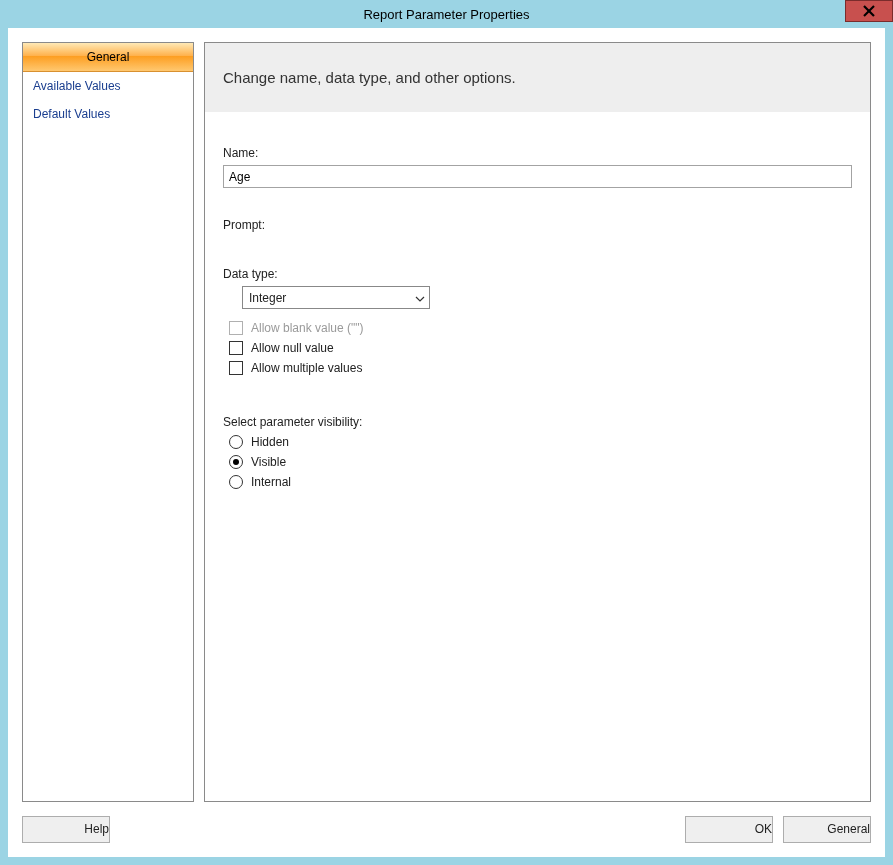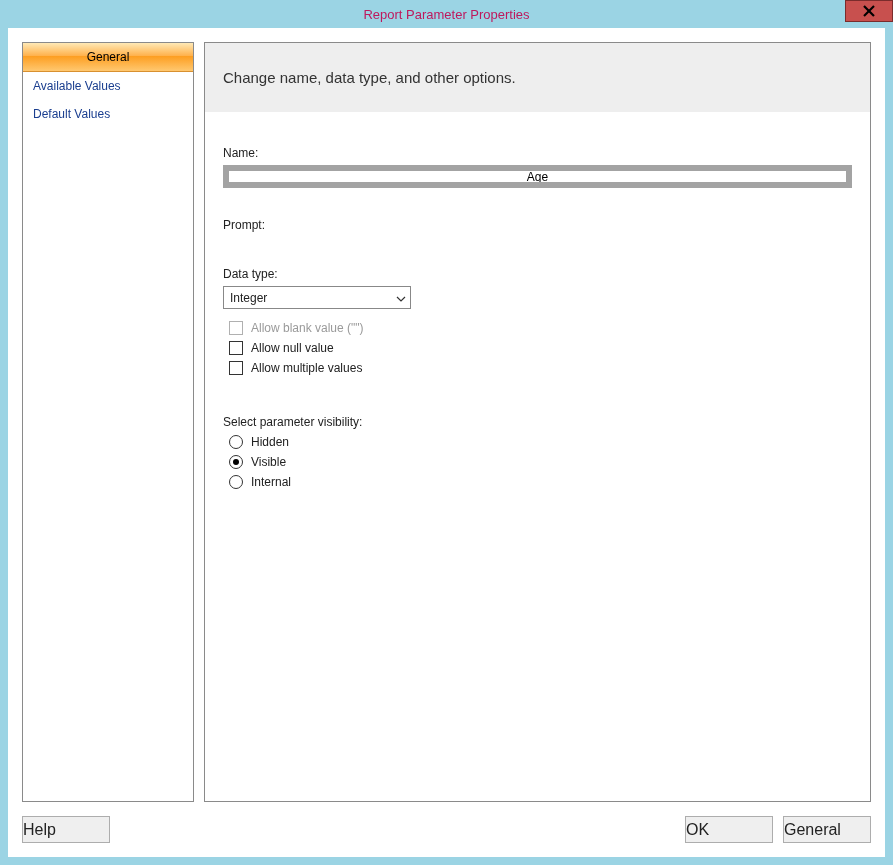--- a/index.html
+++ b/index.html
@@ -18,21 +18,21 @@
   }
   .titlebar {
     height: 28px;
     display:flex;
     align-items:center;
     justify-content:center;
     position:relative;
   }
   .titlebar .title {
     font-size: 13px;
-    color:#be185d;
+    color:#000000;
   }
   .close-btn {
     position:absolute;
     right:-8px;
     top:0;
     width:48px;
     height:22px;
     background:#c8504e;
     border:1px solid #7a2c2c;
     display:flex;
@@ -89,35 +89,35 @@
   }
   .form-area {
     padding:14px 18px 18px 18px;
     font-size:12px;
     color:#222;
   }
   .field-label { margin:20px 0 5px 0; }
   .text-input {
     width:100%;
     height:23px;
-    border:6px solid #a3a3a3;
+    border:1px solid #a3a3a3;
     padding:2px 5px;
     font-family:inherit;
     font-size:12px;
-    text-align:center;
   }
   .select-wrap {
     width:188px;
     height:23px;
     border:1px solid #888;
     position:relative;
     background:#fff;
     display:flex;
     align-items:center;
     padding:0 6px;
+    margin-left:19px;
   }
   .select-wrap .chev {
     position:absolute;
     right:4px;
     top:50%;
     transform:translateY(-50%);
   }
   .check-row, .radio-row {
     display:flex;
     align-items:center;
@@ -143,24 +143,25 @@
     align-items:center;
     padding-top:14px;
   }
   .btn {
     height:27px;
     min-width:88px;
     border:1px solid #adadad;
     background:#efefef;
     color:#222;
     font-family:inherit;
-    font-size:16px;
-    text-align:left;
+    font-size:12px;
+    text-align:right;
     line-height:25px;
     cursor:pointer;
+    padding-left:32px;
   }
   .footer .spacer { flex:1; }
   .footer .btn + .btn { margin-left:10px; }
 </style>
 </head>
 <body>
 
 <div class="window">
   <div class="titlebar">
     <span class="title">Report Parameter Properties</span>

